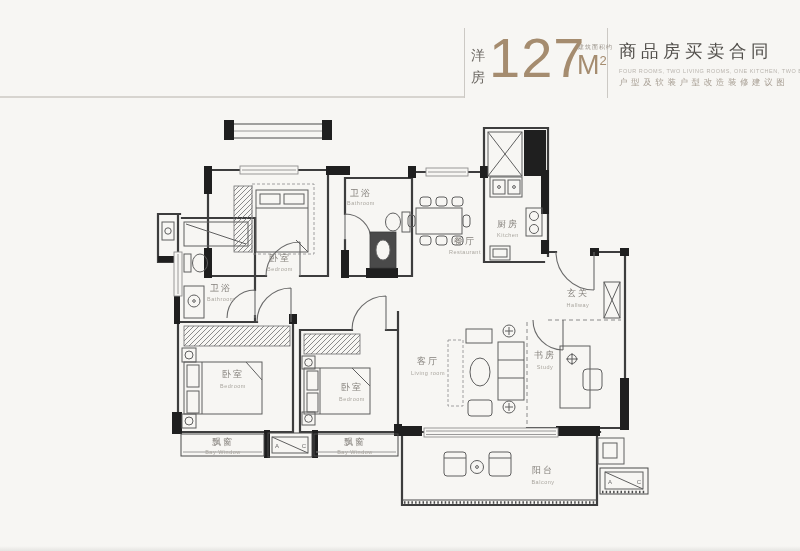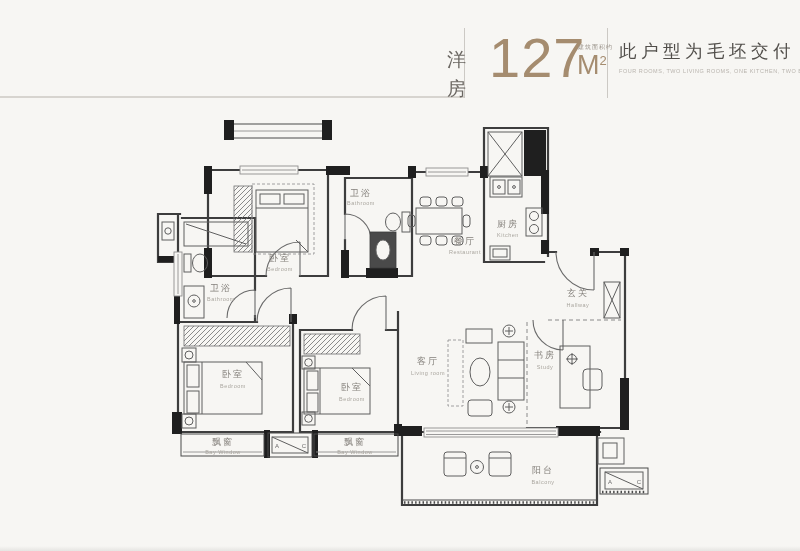--- a/index.html
+++ b/index.html
@@ -6,21 +6,21 @@
   .stage{
     position:relative;width:800px;height:551px;margin:0 auto;
     background:#f7f6f3;overflow:hidden;
     font-family:"Liberation Sans","DejaVu Sans",sans-serif;
   }
   
   .hrule{position:absolute;left:0;top:96px;width:464px;height:2px;background:#d7d4cf;}
   .vrule{position:absolute;top:28px;width:1px;height:70px;background:#ccc9c4;}
   .v1{left:464px;} .v2{left:607px;}
   .unit-type{
-    position:absolute;left:447px;top:45px;width:1em;font-size:19px;line-height:1.55;
+    position:absolute;left:471px;top:45px;width:1em;font-size:14px;line-height:1.55;
     color:#6b6762;letter-spacing:0;word-break:break-all;
   }
   .area-value{
     position:absolute;left:489px;top:30px;font-size:56px;line-height:1;
     color:#a58c6f;letter-spacing:1px;font-weight:400;
   }
   .area-note{
     position:absolute;left:578px;top:43px;font-size:6px;color:#9b948b;letter-spacing:1px;white-space:nowrap;
   }
   .area-unit{
@@ -70,22 +70,23 @@
 <div class="stage">
 
   <div class="hrule"></div>
   <div class="vrule v1"></div>
   <div class="vrule v2"></div>
 
   <div class="unit-type">洋房</div>
   <div class="area-value">127</div>
   <div class="area-note">建筑面积约</div>
   <div class="area-unit"><span>M</span><sup>2</sup></div>
-  <div class="plan-title">此户型为毛坯交付</div>
+  <div class="plan-title">商品房买卖合同</div>
   <div class="plan-sub-en">FOUR ROOMS, TWO LIVING ROOMS, ONE KITCHEN, TWO BATHROOMS</div>
+  <div class="plan-sub-cn">户型及软装户型改造装修建议图</div>
 
   <svg width="800" height="551" viewBox="0 0 800 551">
     <defs>
       <pattern id="hatch" width="5" height="5" patternUnits="userSpaceOnUse">
         <path d="M0,5 L5,0" stroke="#6f6f6f" stroke-width="0.8"></path>
       </pattern>
     </defs>
 
     <g>
       <rect class="wall-thin" x="228" y="124" width="100" height="14"></rect>

